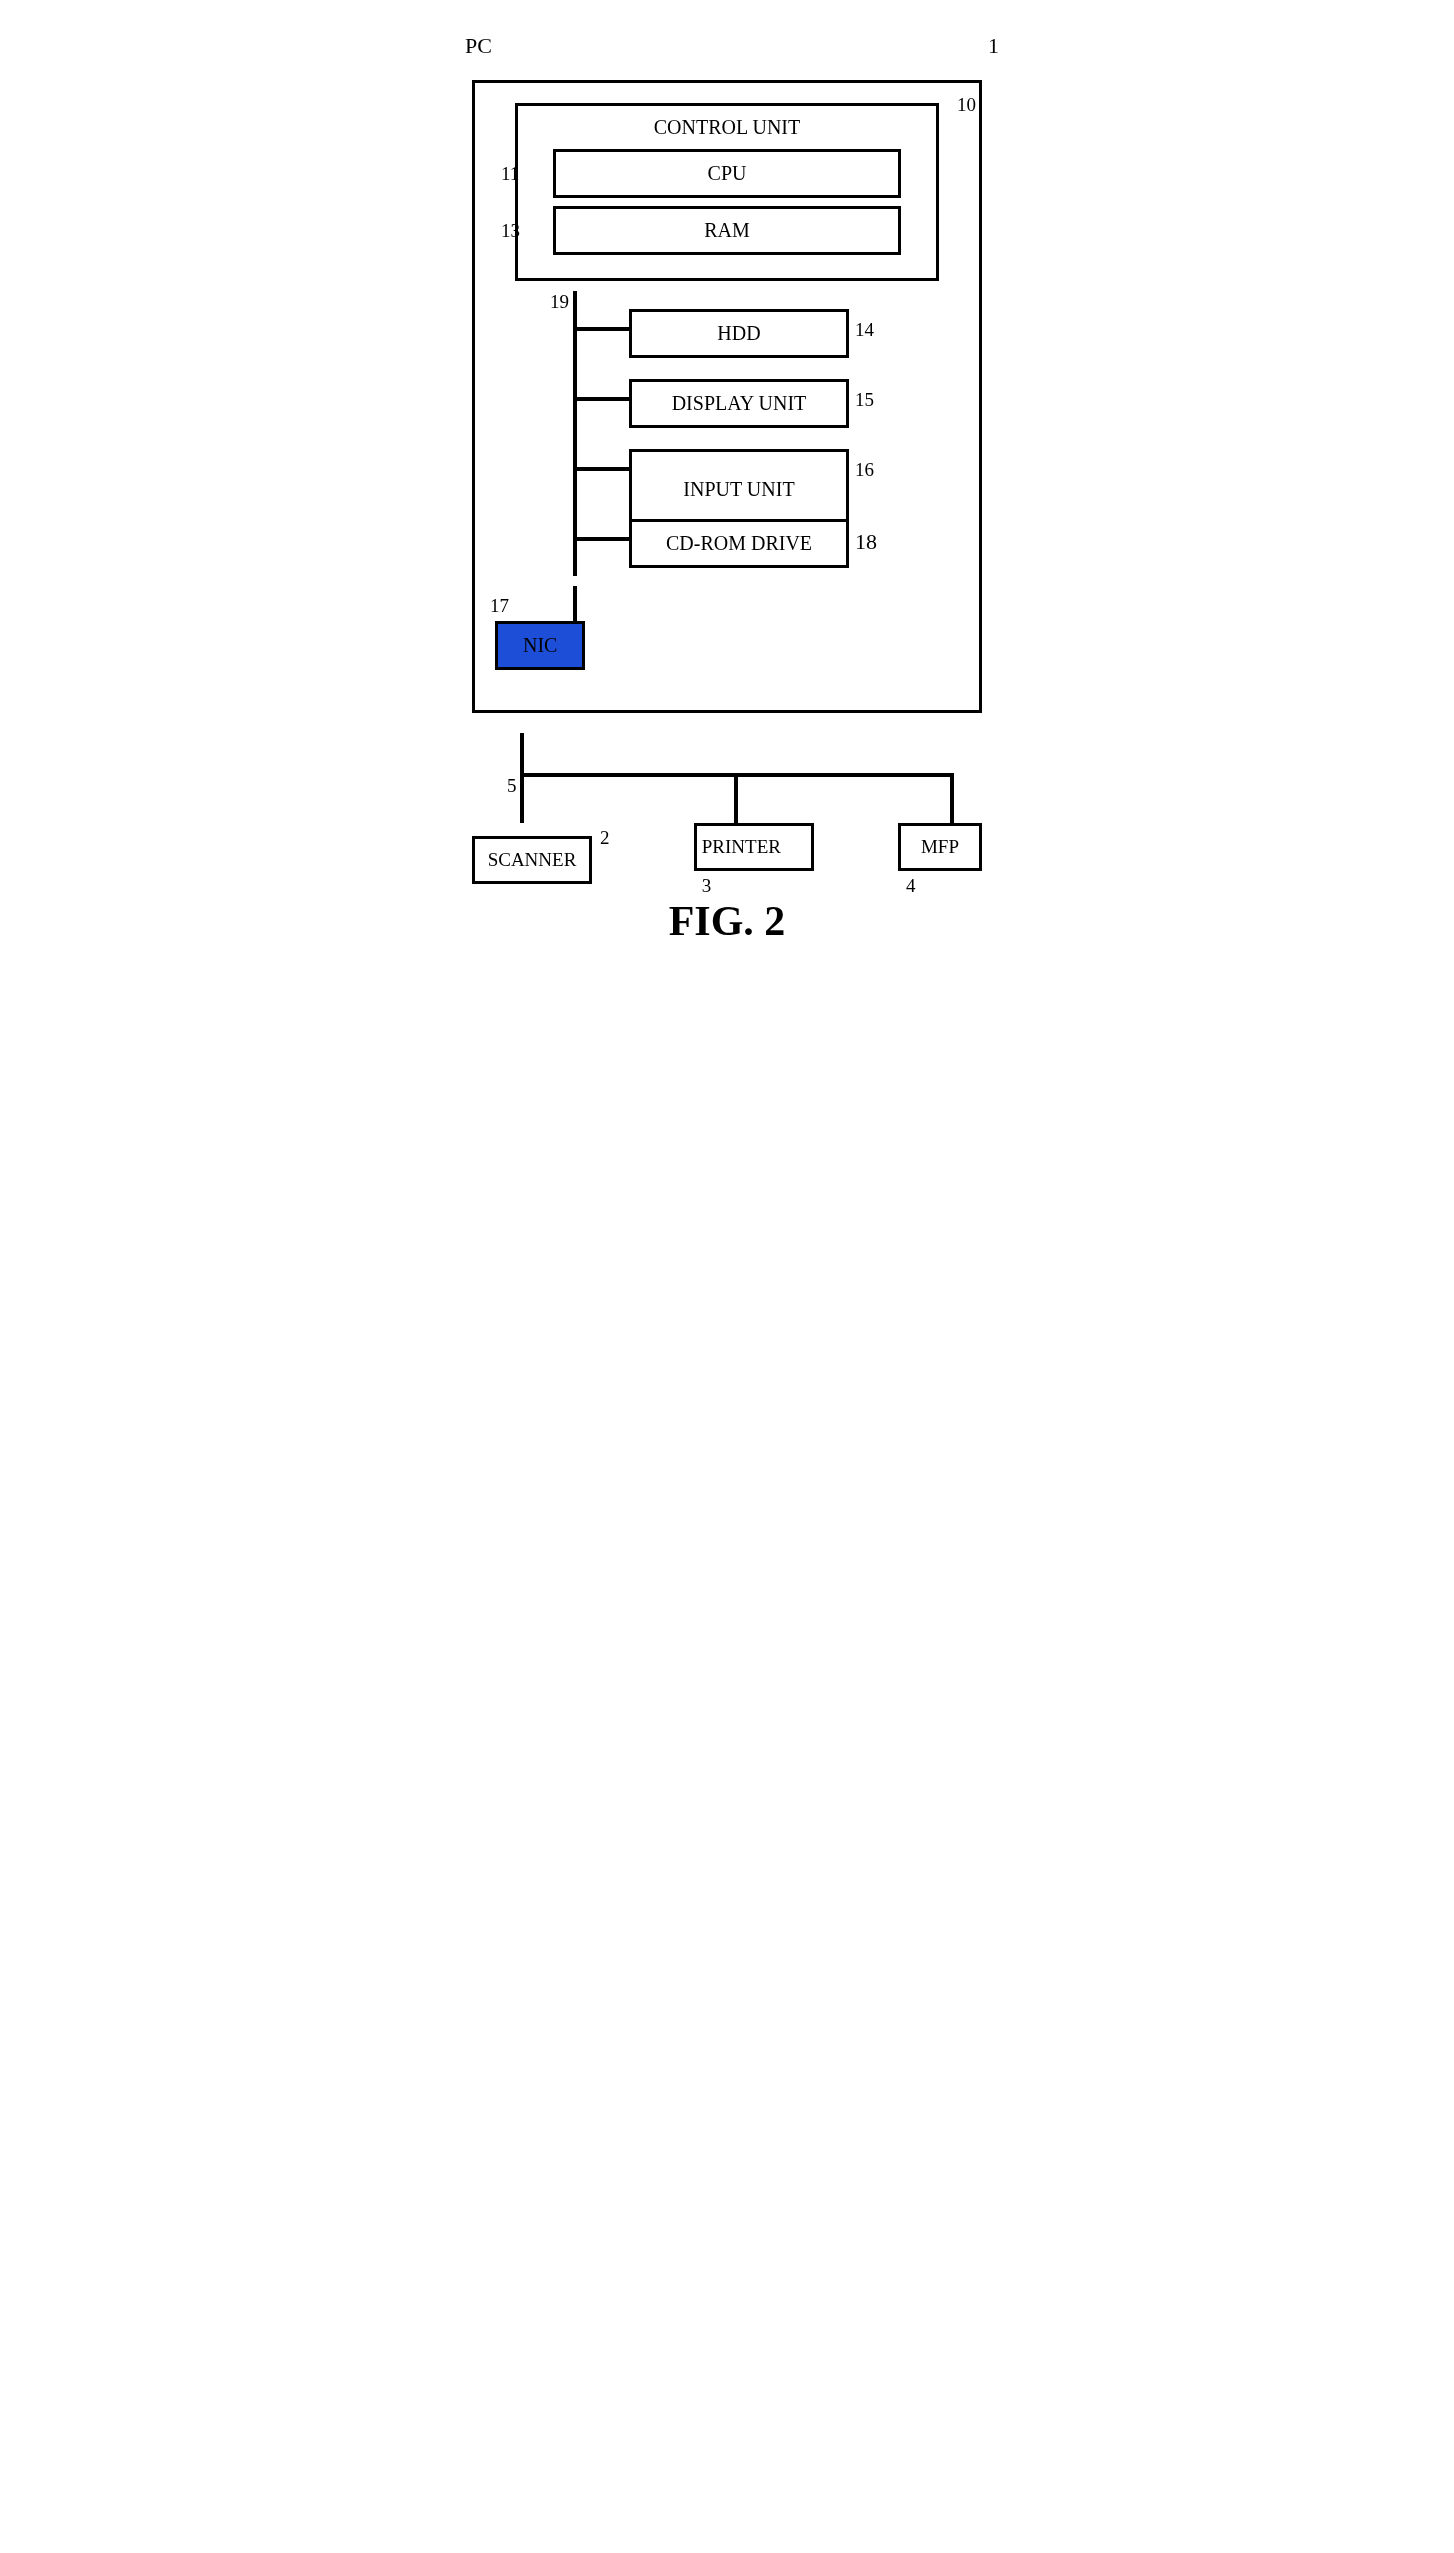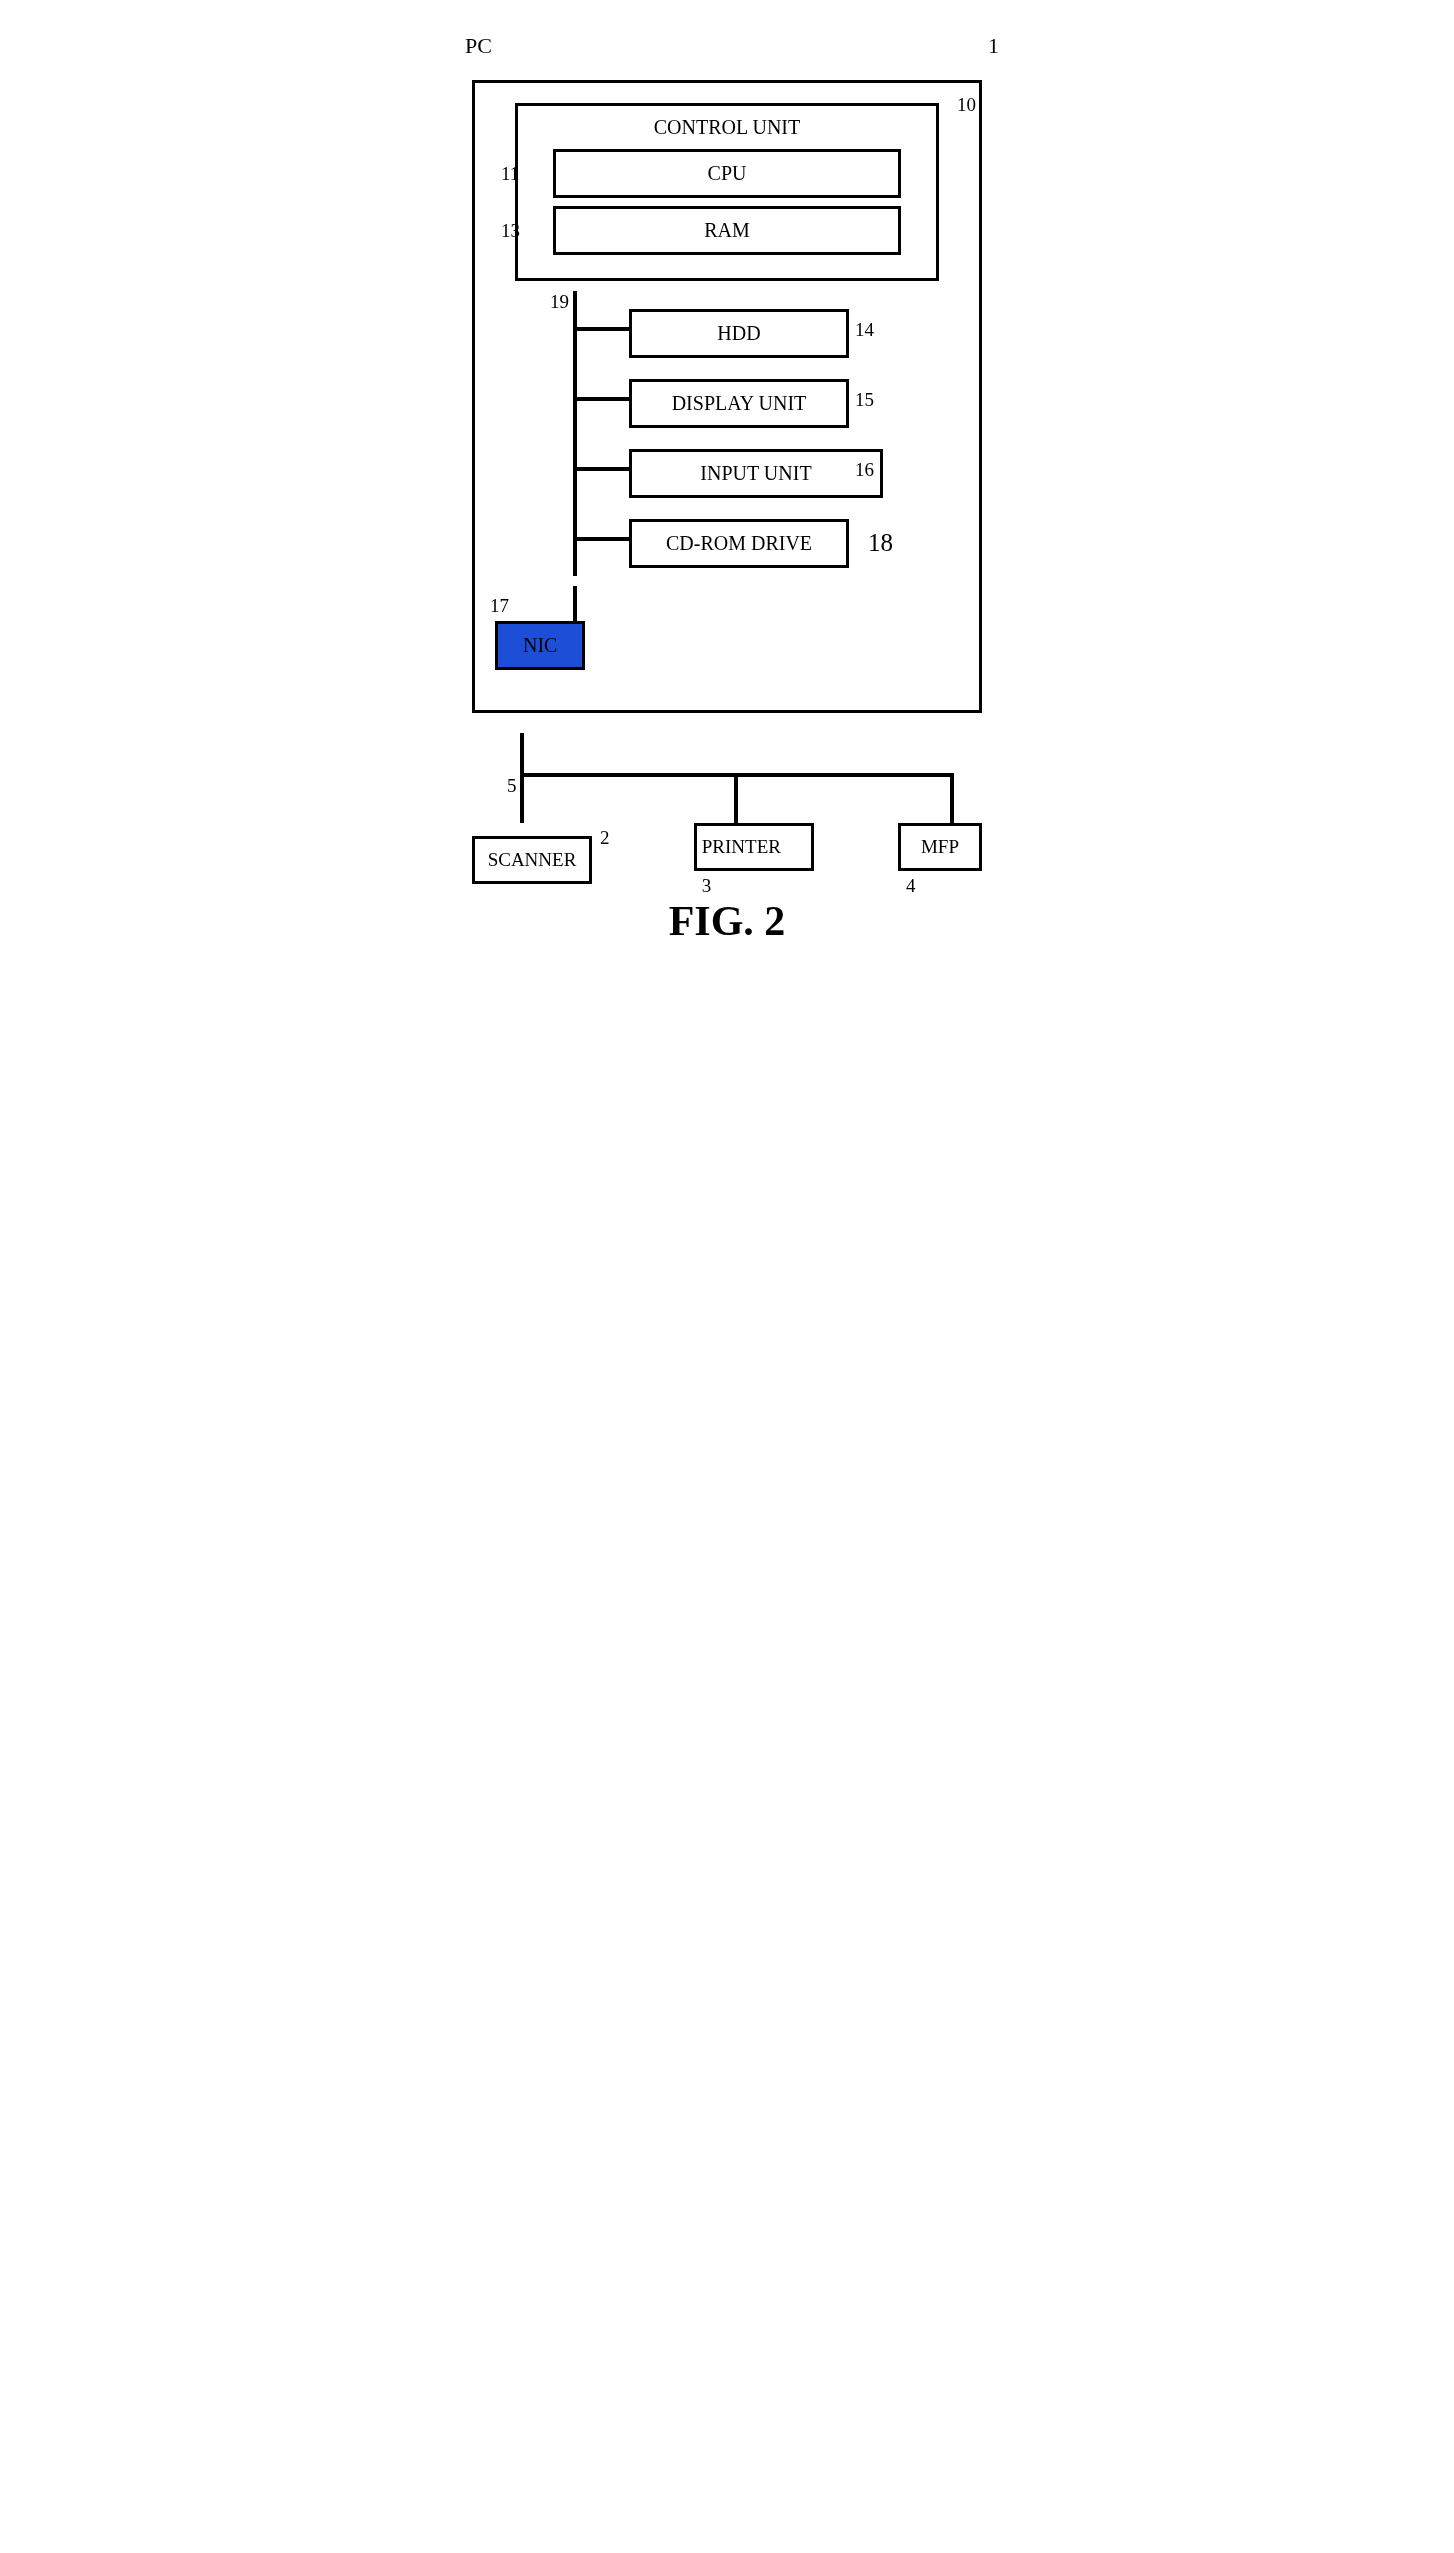--- a/index.html
+++ b/index.html
@@ -128,32 +128,32 @@
         <div style="position:absolute; top:88px; left:78px; right:50px;">
           <div style="position:absolute; left:0; top:18px; width:56px; height:4px; background:#000;"></div>
           <div style="position:absolute; left:56px; top:0; border:3px solid #000; width:220px; text-align:center; padding:10px 11px; font-size:20px; background:#fff;">
             <span>DISPLAY UNIT</span>
           </div>
           <span style="position:absolute; left:282px; top:10px; font-size:19px;">15</span>
         </div>
 
         <div style="position:absolute; top:158px; left:78px; right:50px;">
           <div style="position:absolute; left:0; top:18px; width:56px; height:4px; background:#000;"></div>
-          <div style="position:absolute; left:56px; top:0; border:3px solid #000; width:254px; text-align:center; padding:10px 0; font-size:20px; background:#fff;">
+          <div style="position:absolute; left:56px; top:0; border:3px solid #000; width:220px; text-align:center; padding:26px 0; font-size:20px; background:#fff;">
             <span>INPUT UNIT</span>
           </div>
           <span style="position:absolute; left:282px; top:10px; font-size:19px;">16</span>
         </div>
 
         <div style="position:absolute; top:228px; left:78px; right:50px;">
           <div style="position:absolute; left:0; top:18px; width:56px; height:4px; background:#000;"></div>
           <div style="position:absolute; left:56px; top:0; border:3px solid #000; width:220px; text-align:center; padding:10px 0; font-size:20px; background:#fff;">
             <span>CD-ROM DRIVE</span>
           </div>
-          <span style="position:absolute; left:295px; top:10px; font-size:25px;">18</span>
+          <span style="position:absolute; left:282px; top:10px; font-size:22px;">18</span>
         </div>
 
       </div>
 
       <div style="position:relative; margin-top: 0px; display:flex; align-items:center; margin-left:0; margin-bottom: 10px;">
 
         <div style="position:absolute; left:78px; top:-15px; width:4px; height:65px; background:#000;"></div>
 
         <div style="position:absolute; left:0; top:35px; width:80px; height:4px; background:#000;"></div>
 

